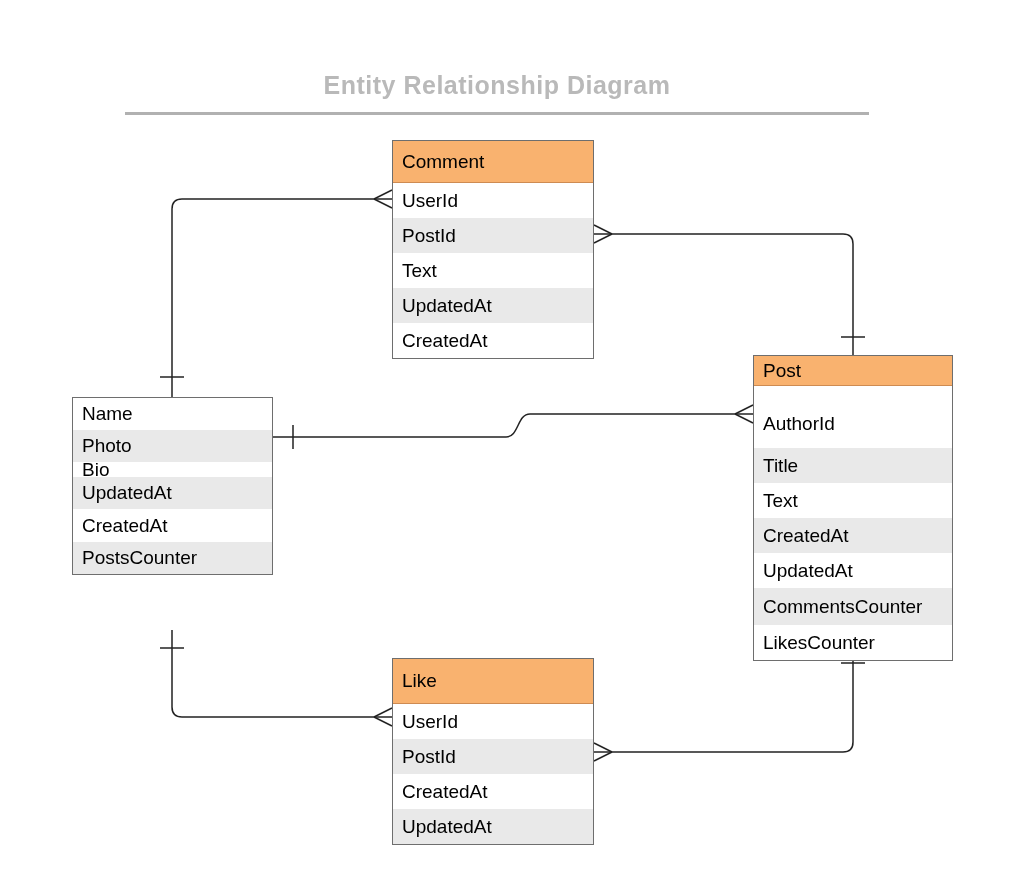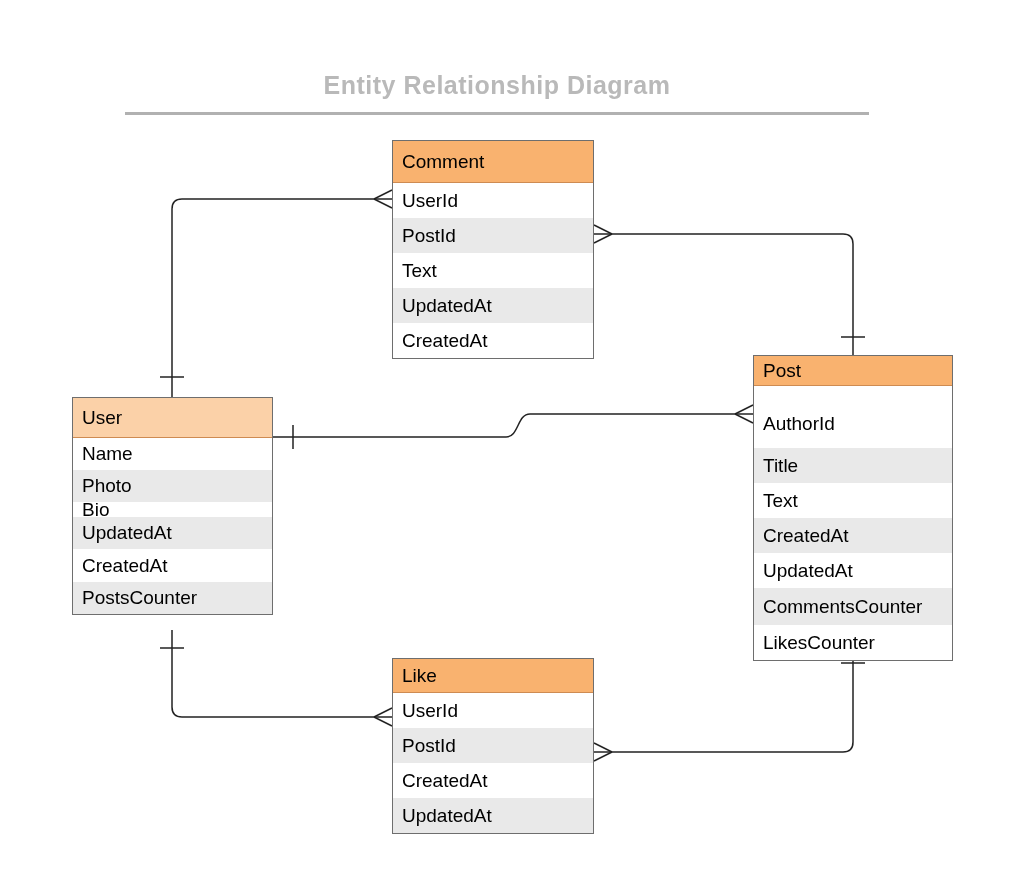--- a/index.html
+++ b/index.html
@@ -95,29 +95,28 @@
         <div class="entity-header" style="height: 30px; background: rgb(249, 178, 111);">Post</div>
         <div class="entity-row" style="height: 35px; margin-top: 20px;">AuthorId</div>
         <div class="entity-row alt" style="height: 35px; margin-top: 7px;">Title</div>
         <div class="entity-row" style="height: 35px;">Text</div>
         <div class="entity-row alt" style="height: 35px;">CreatedAt</div>
         <div class="entity-row" style="height: 35px;">UpdatedAt</div>
         <div class="entity-row alt" style="height: 37px;">CommentsCounter</div>
         <div class="entity-row" style="height: 35px;">LikesCounter</div>
       </div>
       <div class="entity" style="left: 72px; top: 397px; width: 201px;">
-        <div class="entity-header" style="height: 40px; background: rgb(251, 209, 168);">User</div>
         <div class="entity-row" style="height: 32.17px;">Name</div>
         <div class="entity-row alt" style="height: 32.17px;">Photo</div>
         <div class="entity-row" style="height: 15px;">Bio</div>
         <div class="entity-row alt" style="height: 32.17px;">UpdatedAt</div>
         <div class="entity-row" style="height: 32.17px;">CreatedAt</div>
         <div class="entity-row alt" style="height: 32.17px;">PostsCounter</div>
       </div>
       <div class="entity" style="left: 392px; top: 658px; width: 202px;">
-        <div class="entity-header" style="height: 34px; background: rgb(249, 178, 111);">Like</div>
+        <div class="entity-header" style="height: 45px; background: rgb(249, 178, 111);">Like</div>
         <div class="entity-row" style="height: 35px;">UserId</div>
         <div class="entity-row alt" style="height: 35px;">PostId</div>
         <div class="entity-row" style="height: 35px;">CreatedAt</div>
         <div class="entity-row alt" style="height: 35px;">UpdatedAt</div>
       </div>
     </div>
 </div>
 
 </body></html>

